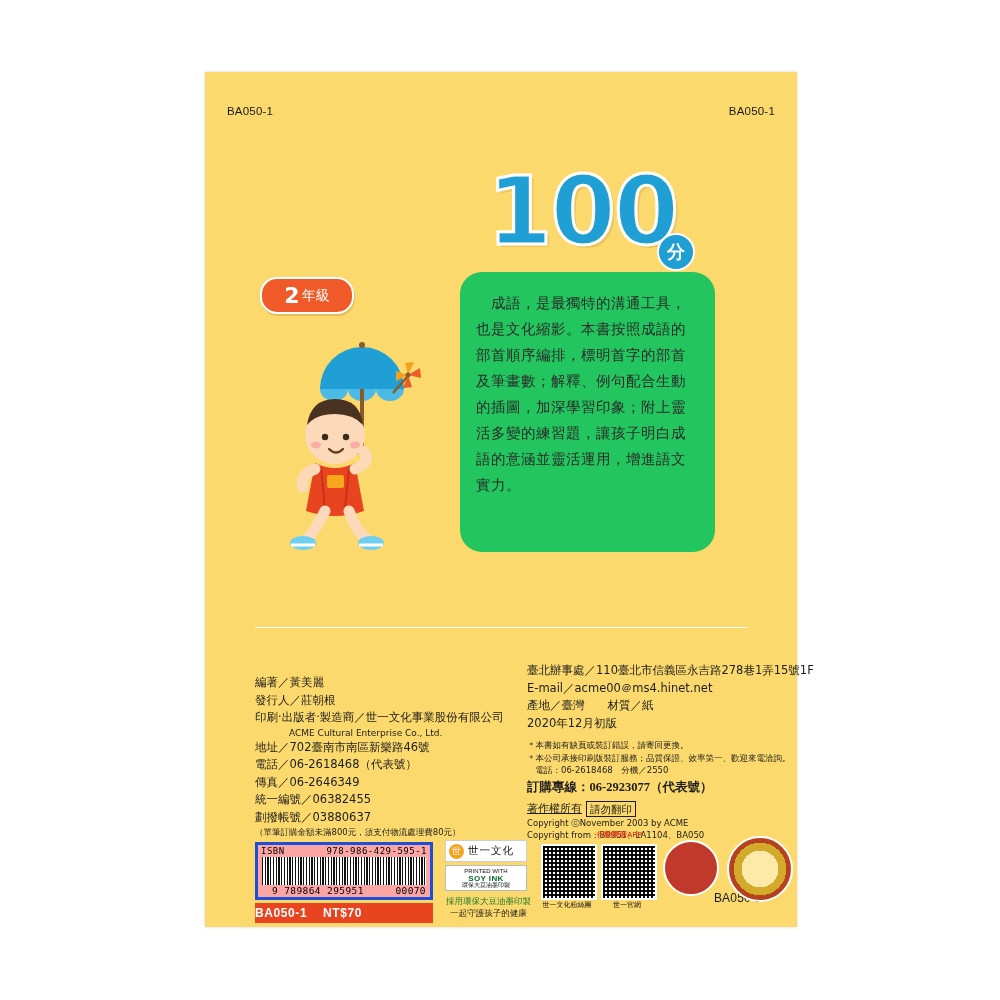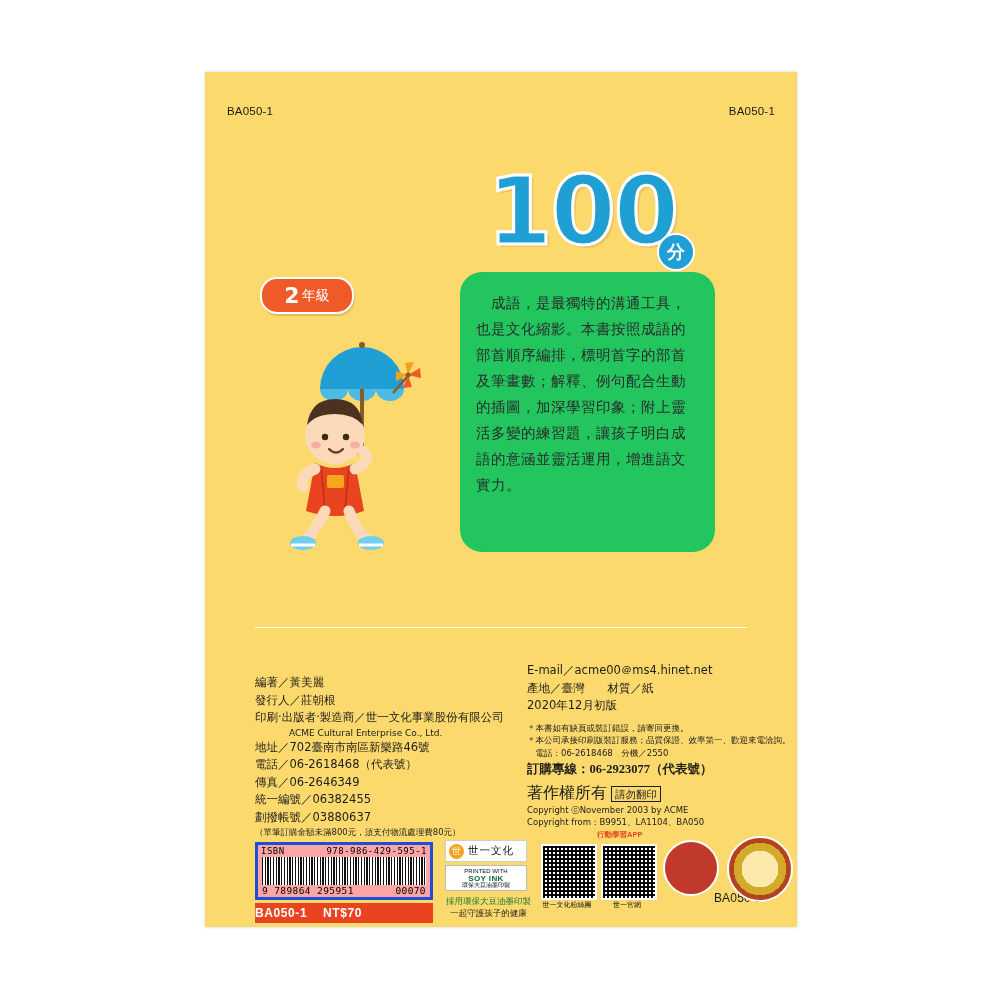--- a/index.html
+++ b/index.html
@@ -158,21 +158,21 @@
   .gap { height: 7px; }
   .order-line {
     font-size: 12.5px;
     font-weight: bold;
     line-height: 20px;
     margin-top: 0;
     white-space: nowrap;
     font-family: Liberation Serif, serif;
   }
   .copyright-row { margin-top: 4px; display: flex; align-items: center; }
-  .copyright-row .cr-text { font-size: 16px; }
+  .copyright-row .cr-text { font-size: 11px; text-decoration: underline; }
   .cr-box {
     display: inline-block;
     border: 1px solid #1d1d1d;
     font-size: 10.5px;
     padding: 0 3px;
     margin-left: 4px;
     line-height: 14px;
   }
   .cc-line { font-size: 8.5px; line-height: 12px; }
 
@@ -201,21 +201,21 @@
     margin: 1px 4px 0 4px;
     background: repeating-linear-gradient(to right,
       #111 0px, #111 1px, #fff 1px, #fff 3px,
       #111 3px, #111 4px, #fff 4px, #fff 5px,
       #111 5px, #111 7px, #fff 7px, #fff 8px,
       #111 8px, #111 9px, #fff 9px, #fff 11px);
   }
   .isbn-nums {
     font-family: "DejaVu Sans Mono", monospace;
     font-size: 9.5px;
-    padding: 0 4px 1px 4px;
+    padding: 0 4px 1px 14px;
     display: flex;
     justify-content: space-between;
     letter-spacing: 0.4px;
   }
   .price-bar {
     margin-top: 3px;
     width: 178px;
     background: #e8441f;
     color: #ffffff;
     font-size: 12px;
@@ -380,20 +380,21 @@
         <div class="cline sub">ACME Cultural Enterprise Co., Ltd.</div>
         <div class="cline">地址／702臺南市南區新樂路46號</div>
         <div class="cline">電話／06-2618468（代表號）</div>
         <div class="cline">傳真／06-2646349</div>
         <div class="cline">統一編號／06382455</div>
         <div class="cline">劃撥帳號／03880637</div>
         <div class="cline tiny">（單筆訂購金額未滿800元，須支付物流處理費80元）</div>
       </div>
 
       <div class="col-right">
+        <div class="cline">臺北辦事處／110臺北市信義區永吉路278巷1弄15號1F</div>
         <div class="cline">E-mail／acme00＠ms4.hinet.net</div>
         <div class="cline">產地／臺灣　　材質／紙</div>
         <div class="cline">2020年12月初版</div>
         <div class="gap"></div>
         <div class="cline tiny">＊本書如有缺頁或裝訂錯誤，請寄回更換。</div>
         <div class="cline tiny">＊本公司承接印刷版裝訂服務；品質保證、效率第一、歡迎來電洽詢。</div>
         <div class="cline tiny">　電話：06-2618468　分機／2550</div>
         <div class="order-line">訂購專線：06-2923077（代表號）</div>
         <div class="copyright-row">
           <span class="cr-text">著作權所有</span>

